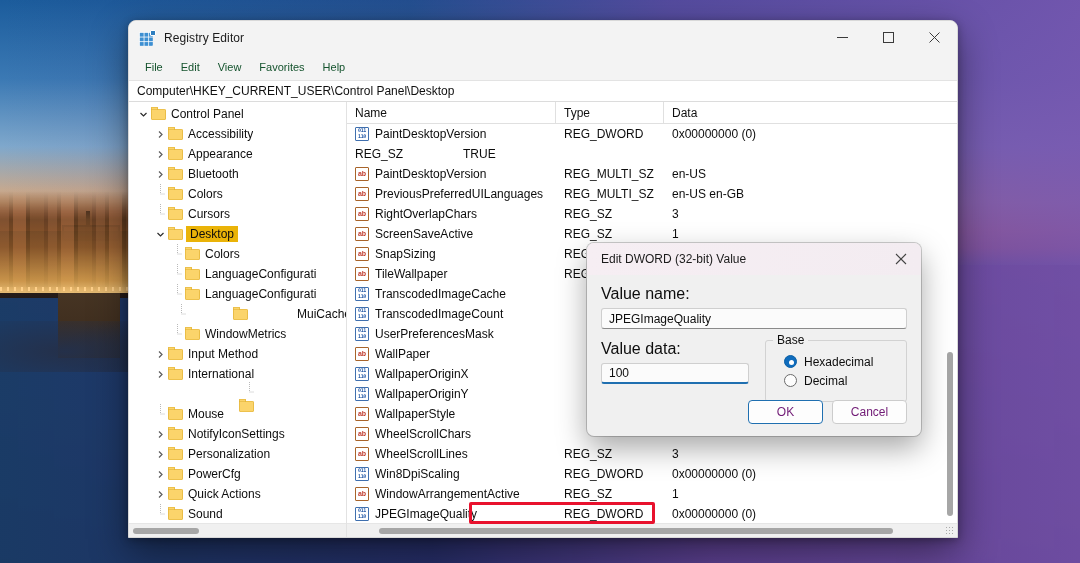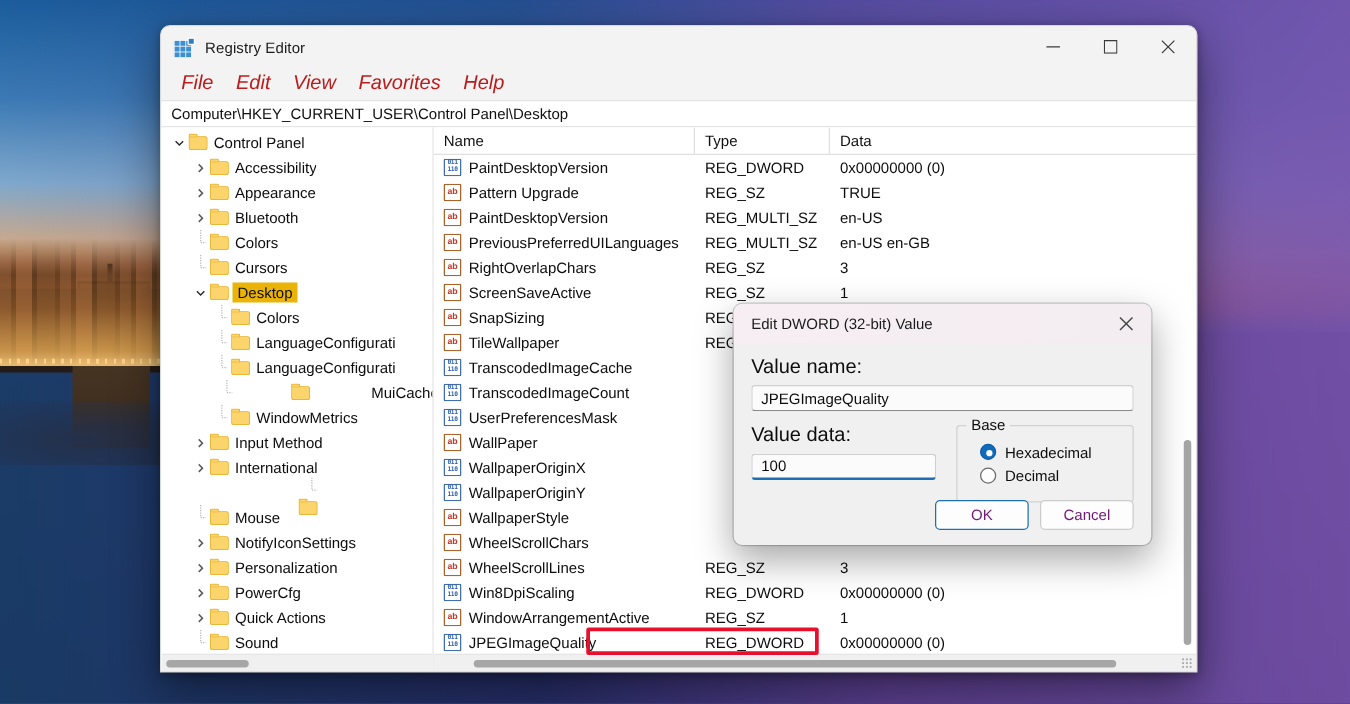--- a/index.html
+++ b/index.html
@@ -125,21 +125,21 @@
   .win-btn {
     width: 46px; height: 33px; display: flex; align-items: center; justify-content: center;
     color: #3a3a3a;
   }
 
   .menubar {
     height: 26px; display: flex; align-items: center; padding-left: 7px;
     background: #f3f3f3; flex: none;
   }
   .menu-item {
-    font-size: 16px; color: #b91c1c; padding: 3px 9px; border-radius: 3px; font-style: italic;
+    font-size: 11px; color: #14532d; padding: 3px 9px; border-radius: 3px;
   }
 
   .addressbar {
     height: 22px; display: flex; align-items: center;
     padding: 0 8px; background: #fff;
     border-top: 1px solid #e3e3e3; border-bottom: 1px solid #dcdcdc;
     font-size: 12px; color: #101010; flex: none;
   }
 
   .panes { flex: 1; display: flex; min-height: 0; background: #fff; }
@@ -584,27 +584,20 @@
                 <span class="vicon dword">
                   <span class="sheet"></span>
                   <span class="glyph">011<br>110</span>
                 </span>
                 <span>PaintDesktopVersion</span>
               </div>
               <div class="c-type">REG_DWORD</div>
               <div class="c-data">0x00000000 (0)</div>
             </div>
             <div class="lrow">
-              <div class="c-name">
-                <span class="vicon sz">
-                  <span class="sheet"></span>
-                  <span class="glyph">ab</span>
-                </span>
-                <span>Pattern Upgrade</span>
-              </div>
               <div class="c-type">REG_SZ</div>
               <div class="c-data">TRUE</div>
             </div>
             <div class="lrow">
               <div class="c-name">
                 <span class="vicon sz">
                   <span class="sheet"></span>
                   <span class="glyph">ab</span>
                 </span>
                 <span>PaintDesktopVersion</span>

